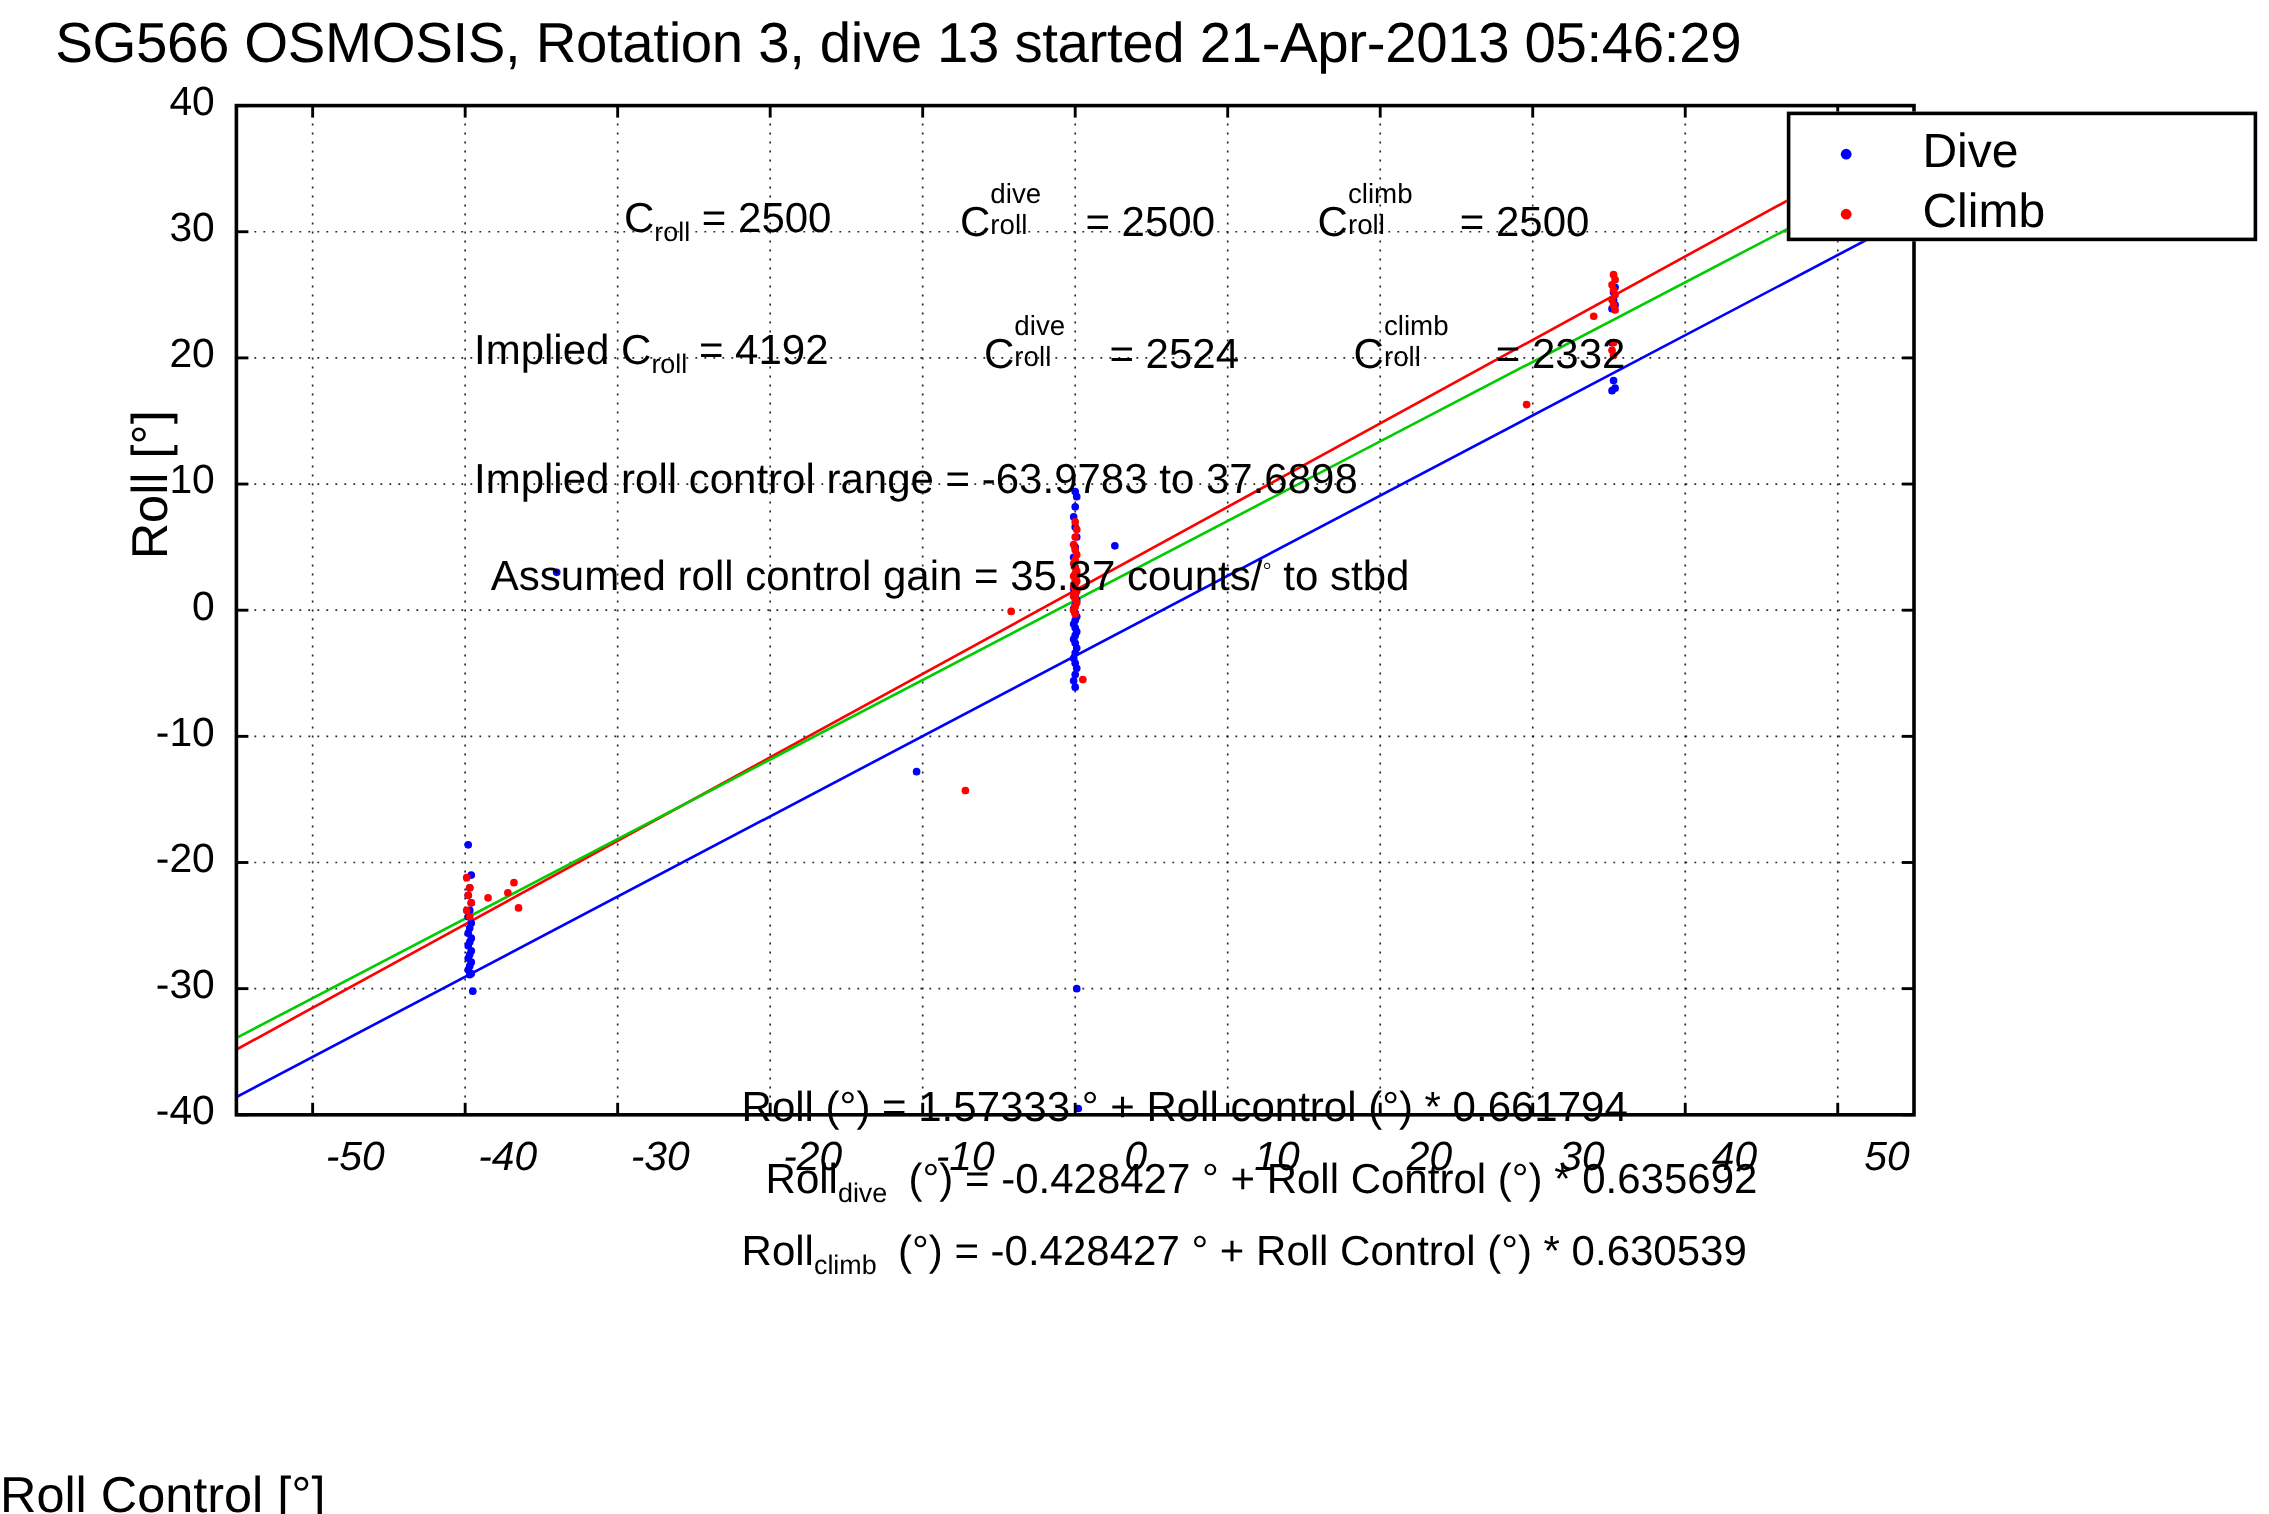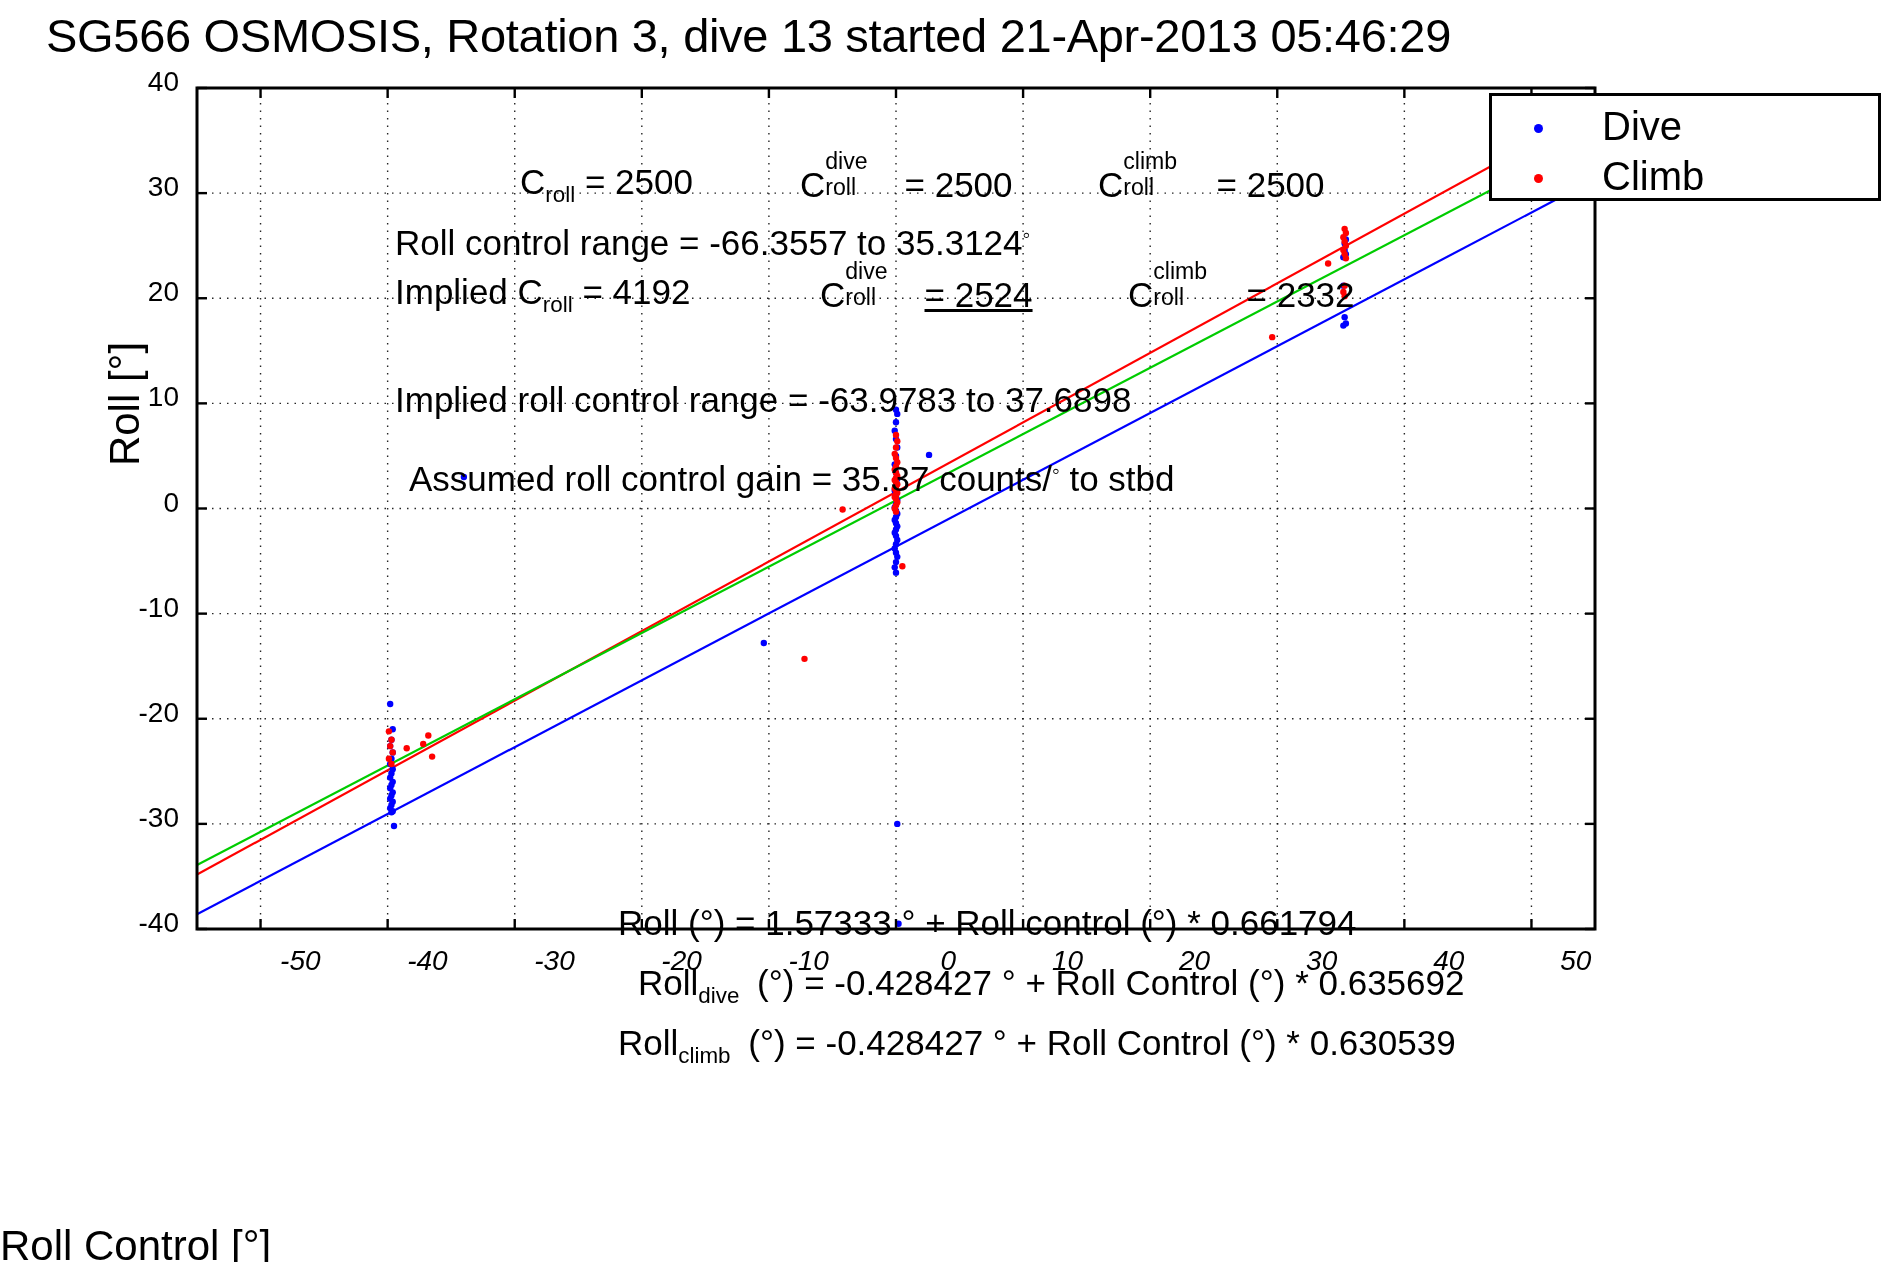--- a/index.html
+++ b/index.html
@@ -86,21 +86,21 @@
   }
   .stack .dn {
     position: absolute;
     left: 0; top: 0.52em;
     font-size: 0.66em;
     white-space: nowrap;
   }
   .tick-label {
     position: absolute;
     color: #000;
-    font-size: 28px;
+    font-size: 34px;
     white-space: nowrap;
   }
   .ytick { text-align: right; }
   .xtick { text-align: right; font-style: italic; }
   #legend-box {
     position: absolute;
     left: 1489px;
     top: 93px;
     width: 392px;
     height: 108px;
@@ -344,31 +344,28 @@
   </div>
   <div class="ann" style="left:800px; top:162px;">
     <span>C</span><span class="stack"><span class="up">dive</span><span class="dn">roll</span></span>
     <span style="margin-left:24px;">= 2500</span>
   </div>
   <div class="ann" style="left:1098px; top:162px;">
     <span>C</span><span class="stack"><span class="up">climb</span><span class="dn">roll</span></span>
     <span style="margin-left:38px;">= 2500</span>
   </div>
 
-  <div class="ann" style="left:395px; top:222px;">
-    <span>Roll control range = -66.3557 to 35.3124</span><span class="deg">◦</span>
-  </div>
 
   <div class="ann" style="left:395px; top:272px;">
     <span>Implied C</span><sub>roll</sub>
     <span>= 4192</span>
   </div>
   <div class="ann" style="left:820px; top:272px;">
     <span>C</span><span class="stack"><span class="up">dive</span><span class="dn">roll</span></span>
-    <span style="margin-left:24px;text-decoration:underline;">= 2524</span>
+    <span style="margin-left:24px;">= 2524</span>
   </div>
   <div class="ann" style="left:1128px; top:272px;">
     <span>C</span><span class="stack"><span class="up">climb</span><span class="dn">roll</span></span>
     <span style="margin-left:38px;">= 2332</span>
   </div>
 
   <div class="ann" style="left:395px; top:380px;">
     <span>Implied roll control range = -63.9783 to 37.6898</span>
   </div>
 

